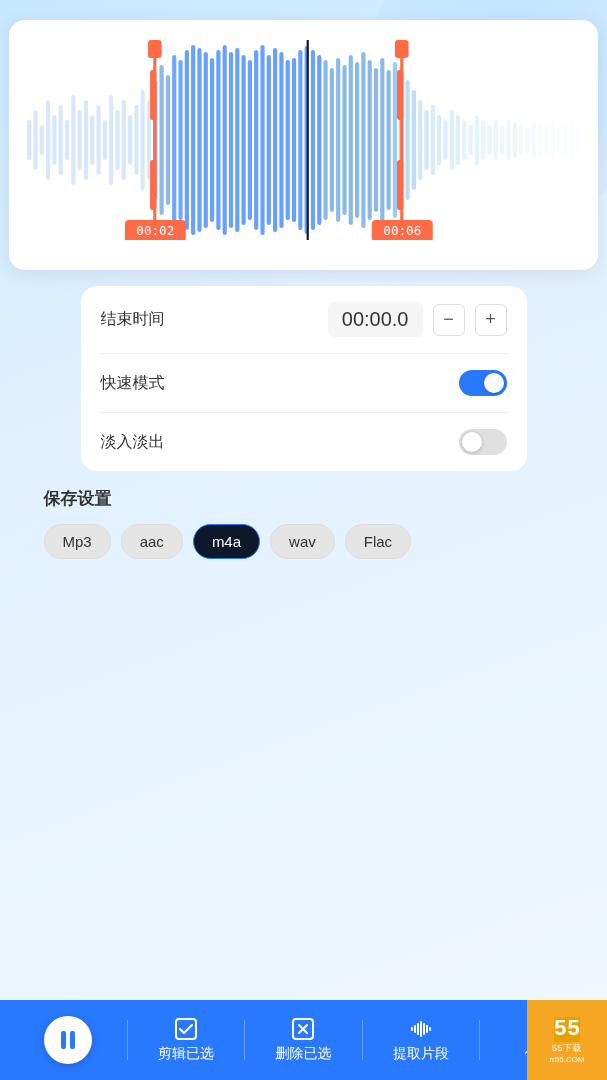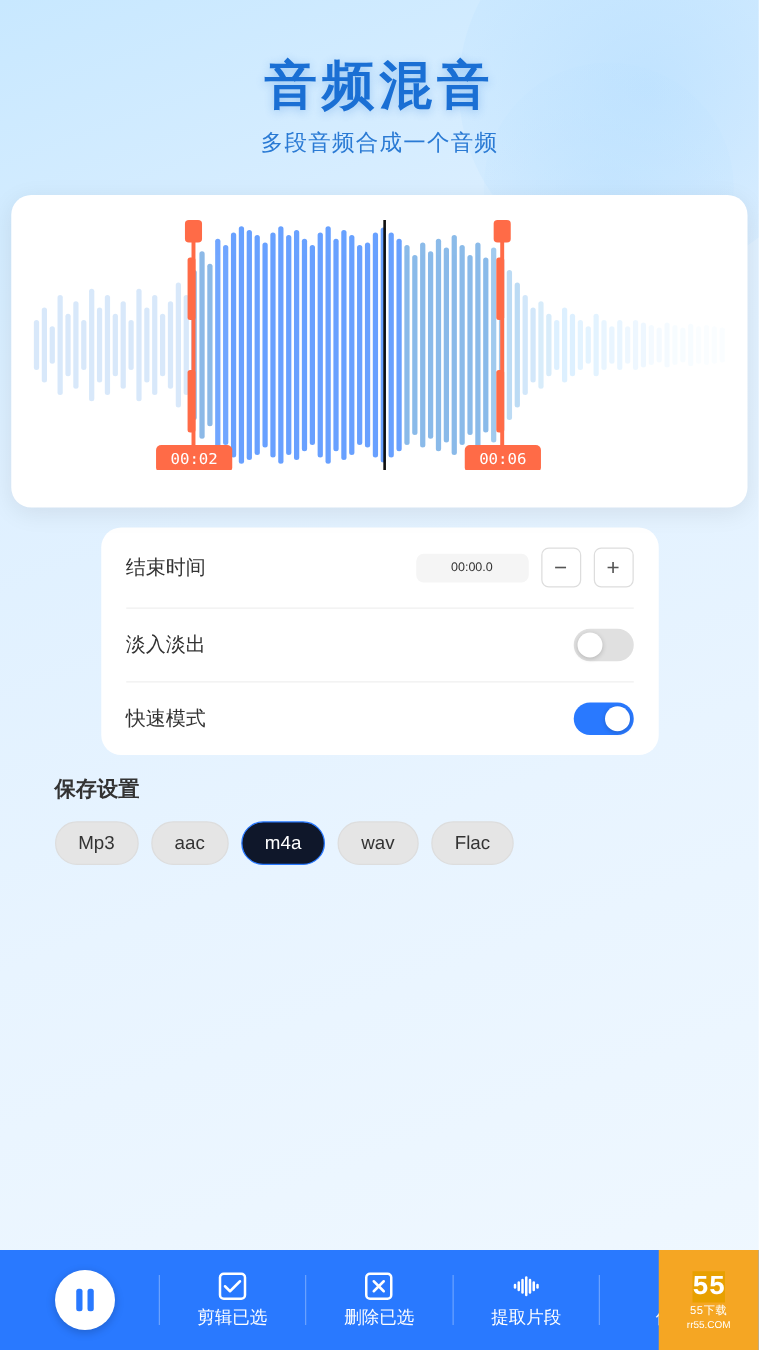--- a/index.html
+++ b/index.html
@@ -104,21 +104,21 @@
     .setting-right {
       display: flex;
       align-items: center;
       gap: 10px;
     }
 
     .time-display {
       background: #f5f5f5;
       border-radius: 6px;
       padding: 6px 14px;
-      font-size: 10px;
+      font-size: 20px;
       color: #333;
       min-width: 90px;
       text-align: center;
     }
 
     .btn-minus, .btn-plus {
       width: 32px;
       height: 32px;
       border: 1px solid #ddd;
       border-radius: 6px;
@@ -287,24 +287,20 @@
     }
   </style>
 </head>
 <body>
 
 <div class="bg-deco bg-deco-1"></div>
 <div class="bg-deco bg-deco-2"></div>
 
 <div class="page-content">
 
-  <div class="header">
-    <div class="title-main">音频混音</div>
-    <div class="title-sub">多段音频合成一个音频</div>
-  </div>
 
   <div class="waveform-card">
     <div class="waveform-container">
 
       <svg class="waveform-svg" viewBox="0 0 530 200" preserveAspectRatio="none">
 
         <g id="bg-bars" fill="#c8dff8" opacity="0.7">
 
           <rect x="2" y="80" width="4" height="40" rx="2"></rect>
           <rect x="8" y="70" width="4" height="60" rx="2"></rect>
@@ -430,29 +426,29 @@
     <div class="setting-row">
       <span class="setting-label">结束时间</span>
       <div class="setting-right">
         <div class="time-display">00:00.0</div>
         <button class="btn-minus">−</button>
         <button class="btn-plus">+</button>
       </div>
     </div>
 
     <div class="setting-row">
+      <span class="setting-label">快速模式</span>
+      <div class="toggle toggle-on">
+        <div class="toggle-knob"></div>
+      </div>
+    </div>
+
+    <div class="setting-row">
       <span class="setting-label">淡入淡出</span>
       <div class="toggle toggle-off">
-        <div class="toggle-knob"></div>
-      </div>
-    </div>
-
-    <div class="setting-row">
-      <span class="setting-label">快速模式</span>
-      <div class="toggle toggle-on">
         <div class="toggle-knob"></div>
       </div>
     </div>
   </div>
 
   <div class="save-settings">
     <div class="save-settings-title">保存设置</div>
     <div class="format-buttons">
       <button class="format-btn">Mp3</button>
       <button class="format-btn">aac</button>

